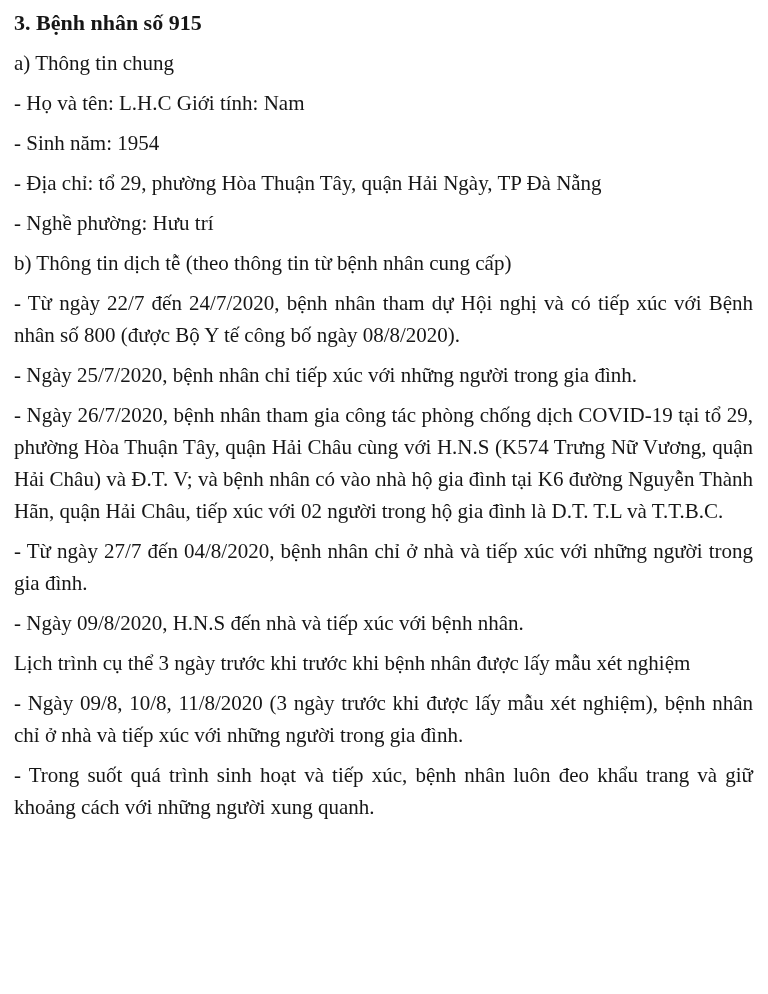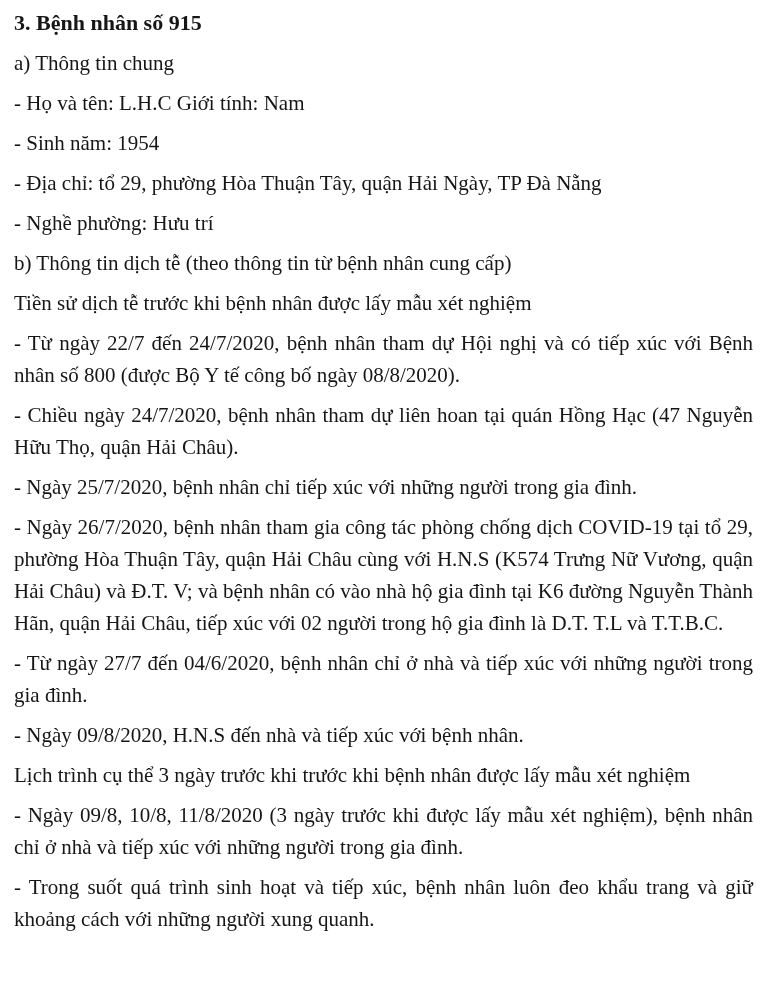--- a/index.html
+++ b/index.html
@@ -40,23 +40,21 @@
 <body>
 
 <div class="page">
   <h1 class="doc-title">3. Bệnh nhân số 915</h1>
   <p class="para">a) Thông tin chung</p>
   <p class="para">- Họ và tên: L.H.C Giới tính: Nam</p>
   <p class="para">- Sinh năm: 1954</p>
   <p class="para">- Địa chỉ: tổ 29, phường Hòa Thuận Tây, quận Hải Ngày, TP Đà Nẵng</p>
   <p class="para">- Nghề phường: Hưu trí</p>
   <p class="para">b) Thông tin dịch tễ (theo thông tin từ bệnh nhân cung cấp)</p>
-  <p class="para">Tiền sử dịch tễ trước khi bệnh nhân được lấy mẫu xét nghiệm</p>
   <p class="para">- Từ ngày 22/7 đến 24/7/2020, bệnh nhân tham dự Hội nghị và có tiếp xúc với Bệnh nhân số 800 (được Bộ Y tế công bố ngày 08/8/2020).</p>
-  <p class="para">- Chiều ngày 24/7/2020, bệnh nhân tham dự liên hoan tại quán Hồng Hạc (47 Nguyễn Hữu Thọ, quận Hải Châu).</p>
   <p class="para">- Ngày 25/7/2020, bệnh nhân chỉ tiếp xúc với những người trong gia đình.</p>
   <p class="para">- Ngày 26/7/2020, bệnh nhân tham gia công tác phòng chống dịch COVID-19 tại tổ 29, phường Hòa Thuận Tây, quận Hải Châu cùng với H.N.S (K574 Trưng Nữ Vương, quận Hải Châu) và Đ.T. V; và bệnh nhân có vào nhà hộ gia đình tại K6 đường Nguyễn Thành Hãn, quận Hải Châu, tiếp xúc với 02 người trong hộ gia đình là D.T. T.L và T.T.B.C.</p>
-  <p class="para">- Từ ngày 27/7 đến 04/6/2020, bệnh nhân chỉ ở nhà và tiếp xúc với những người trong gia đình.</p>
+  <p class="para">- Từ ngày 27/7 đến 04/8/2020, bệnh nhân chỉ ở nhà và tiếp xúc với những người trong gia đình.</p>
   <p class="para">- Ngày 09/8/2020, H.N.S đến nhà và tiếp xúc với bệnh nhân.</p>
   <p class="para">Lịch trình cụ thể 3 ngày trước khi trước khi bệnh nhân được lấy mẫu xét nghiệm</p>
   <p class="para">- Ngày 09/8, 10/8, 11/8/2020 (3 ngày trước khi được lấy mẫu xét nghiệm), bệnh nhân chỉ ở nhà và tiếp xúc với những người trong gia đình.</p>
   <p class="para">- Trong suốt quá trình sinh hoạt và tiếp xúc, bệnh nhân luôn đeo khẩu trang và giữ khoảng cách với những người xung quanh.</p>
 </div>
 
 </body></html>

